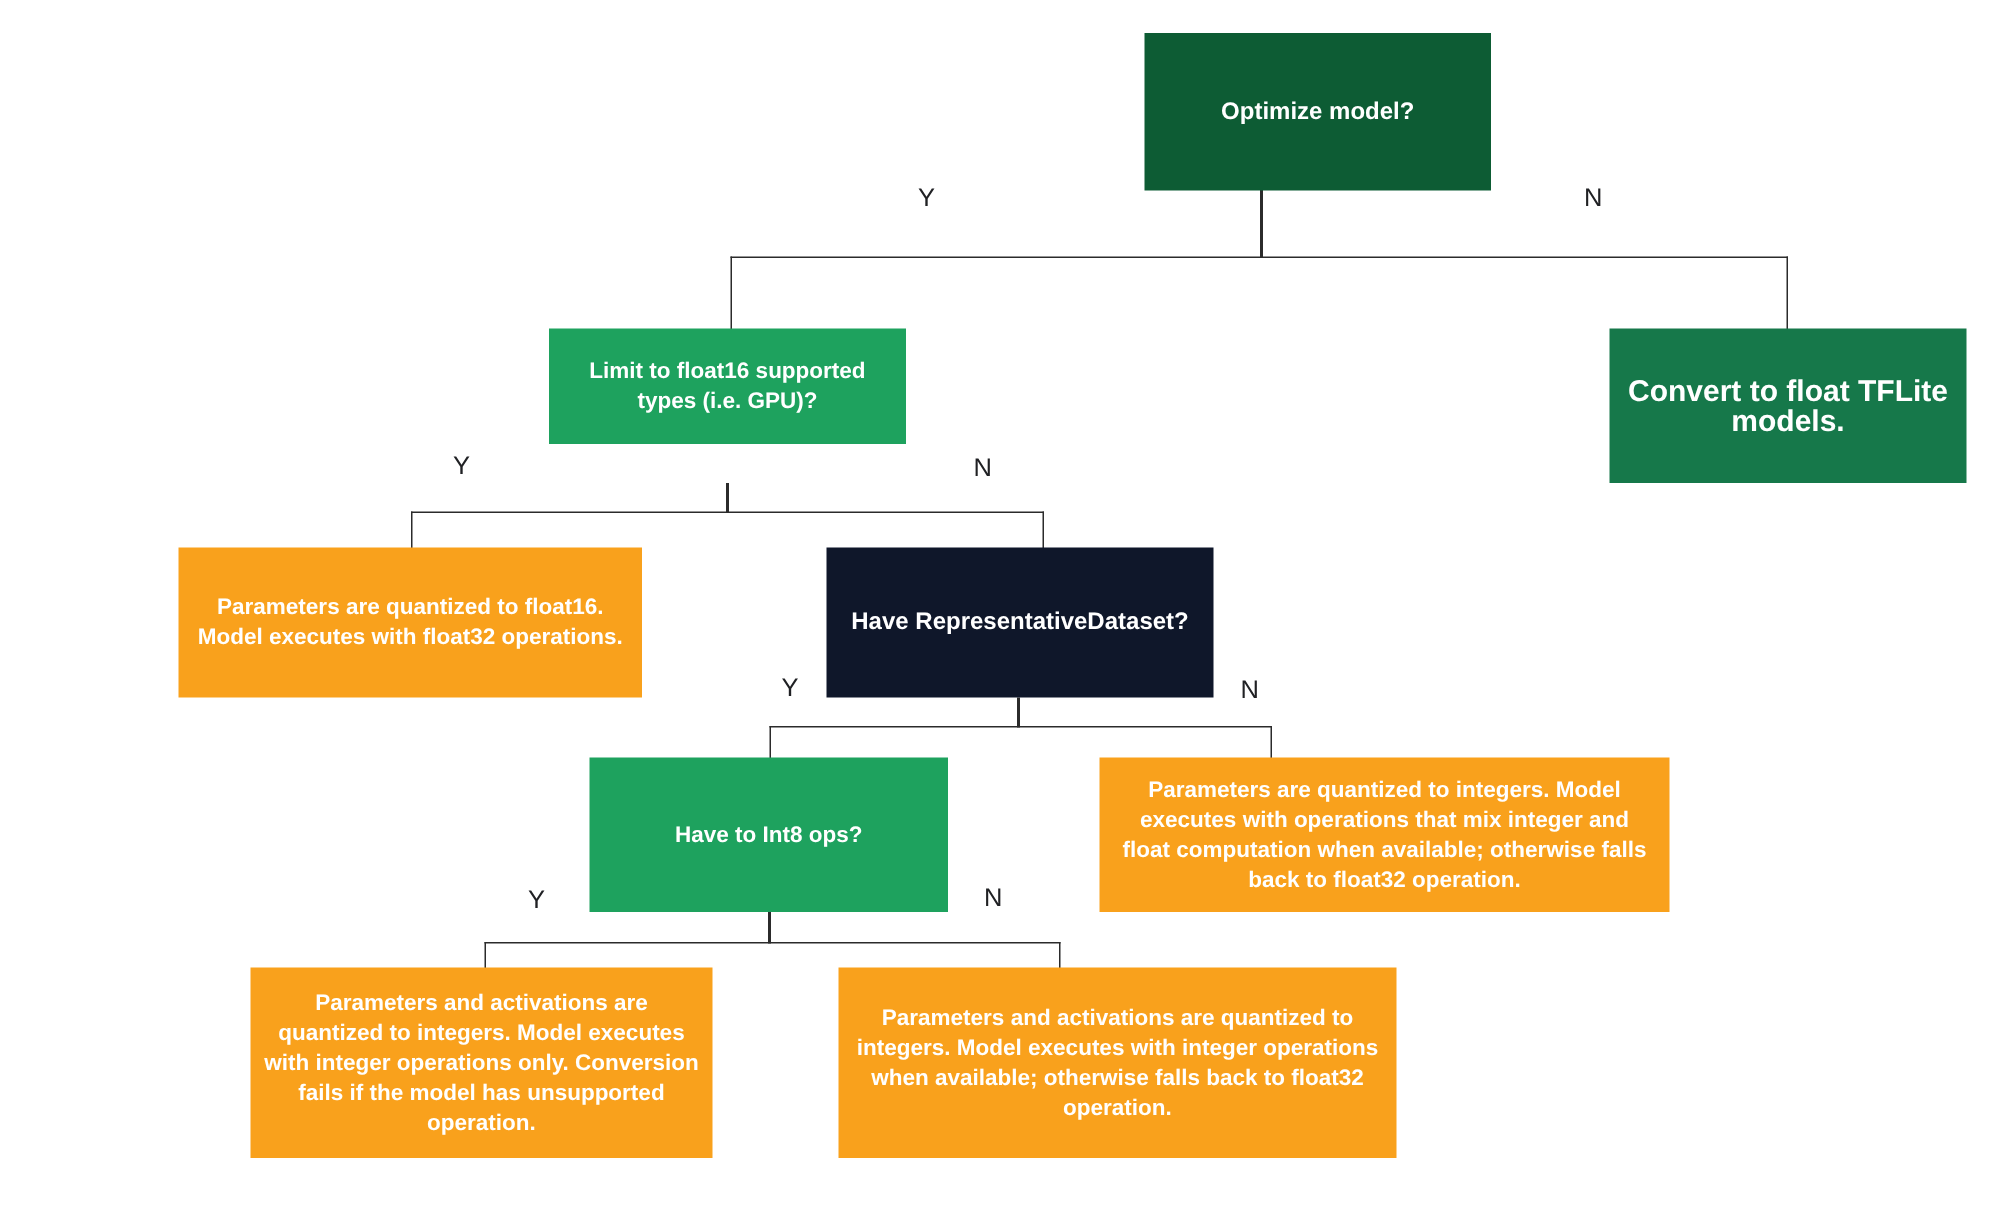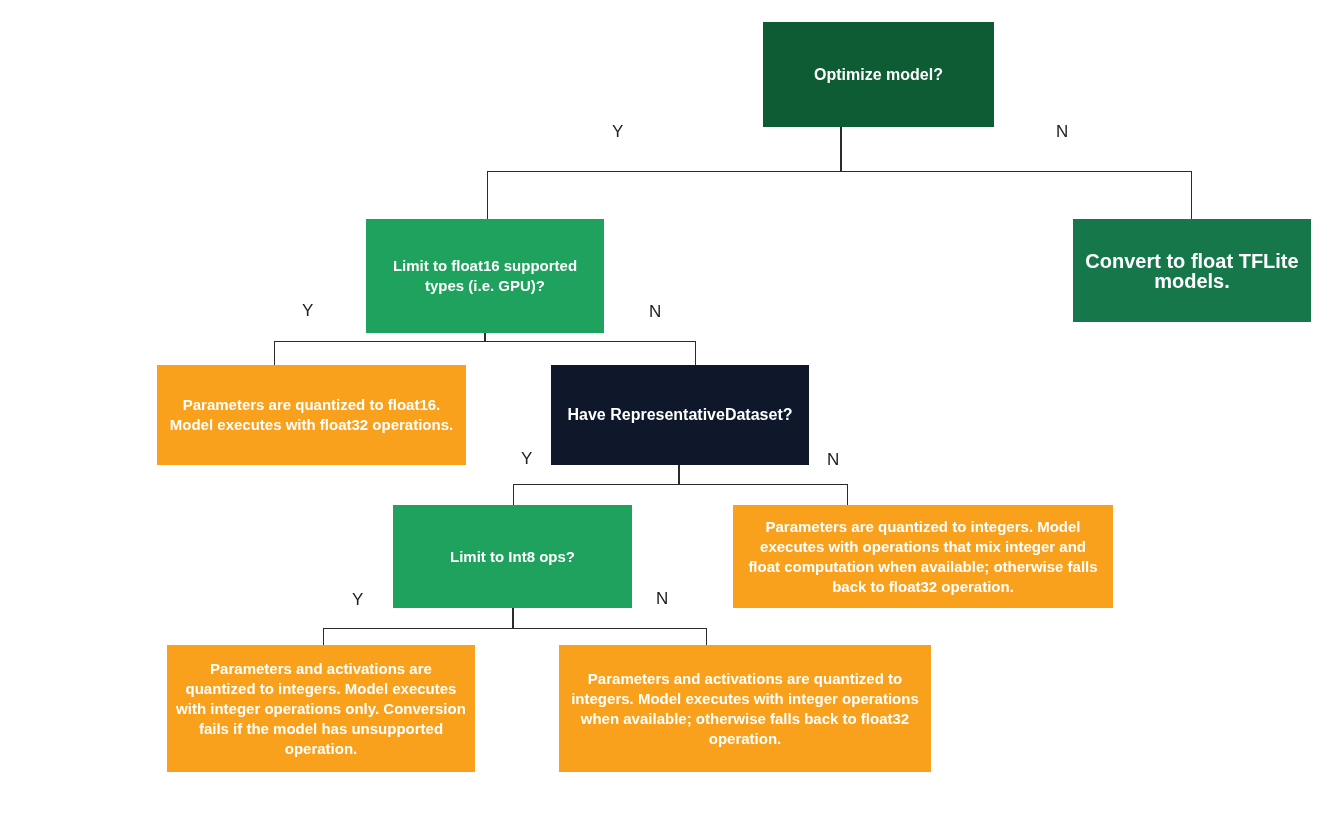--- a/index.html
+++ b/index.html
@@ -18,21 +18,21 @@
     justify-content: center;
     text-align: center;
     color: #ffffff;
     font-weight: bold;
     font-size: 15px;
     line-height: 20px;
     padding: 4px 12px;
     box-sizing: border-box;
   }
   .n1 { left: 763px; top: 22px;  width: 231px; height: 105px; font-size: 16px; }
-  .n2 { left: 366px; top: 219px; width: 238px; height: 114px; }
+  .n2 { left: 366px; top: 219px; width: 238px; height: 77px; }
   .n3 { left: 1073px; top: 219px; width: 238px; height: 103px; font-size: 20px; }
   .n4 { left: 119px; top: 365px; width: 309px; height: 100px; }
   .n5 { left: 551px; top: 365px; width: 258px; height: 100px; font-size: 16px; }
   .n6 { left: 393px; top: 505px; width: 239px; height: 103px; }
   .n7 { left: 733px; top: 505px; width: 380px; height: 103px; padding: 20px 10px; }
   .n8 { left: 167px; top: 645px; width: 308px; height: 127px; padding: 4px 8px; }
   .n9 { left: 559px; top: 645px; width: 372px; height: 127px; padding: 4px 10px; }
 
   .line { position: absolute; background: #2b2b2b; }
   .s1  { left: 840px;  top: 126px; width: 2px;   height: 46px; }
@@ -89,25 +89,25 @@
   <div class="line h4"></div>
   <div class="line d4a"></div>
   <div class="line d4b"></div>
 
   <div class="node n1" style="background-color: rgb(13, 92, 52);">Optimize model?</div>
 
   <div class="node n2" style="background-color: rgb(30, 162, 94);">Limit to float16 supported types (i.e. GPU)?</div>
 
   <div class="node n3" style="background-color: rgb(22, 120, 74);">Convert to float TFLite models.</div>
 
-  <div class="node n4" style="background-color: rgb(249, 161, 28); margin-left: 38px;">Parameters are quantized to float16. Model executes with float32 operations.</div>
+  <div class="node n4" style="background-color: rgb(249, 161, 28);">Parameters are quantized to float16. Model executes with float32 operations.</div>
 
   <div class="node n5" style="background-color: #0f172a;">Have RepresentativeDataset?</div>
 
-  <div class="node n6" style="background-color: rgb(30, 162, 94);">Limit to Int8 ops?</div>
+  <div class="node n6" style="background-color: rgb(30, 162, 94);">Have to Int8 ops?</div>
 
   <div class="node n7" style="background-color: rgb(249, 161, 28);">Parameters are quantized to integers. Model executes with operations that mix integer and float computation when available; otherwise falls back to float32 operation.</div>
 
   <div class="node n8" style="background-color: rgb(249, 161, 28);">Parameters and activations are quantized to integers. Model executes with integer operations only. Conversion fails if the model has unsupported operation.</div>
 
   <div class="node n9" style="background-color: rgb(249, 161, 28);">Parameters and activations are quantized to integers. Model executes with integer operations when available; otherwise falls back to float32 operation.</div>
 
   <div class="elabel e1y">Y</div>
   <div class="elabel e1n">N</div>
   <div class="elabel e2y">Y</div>

